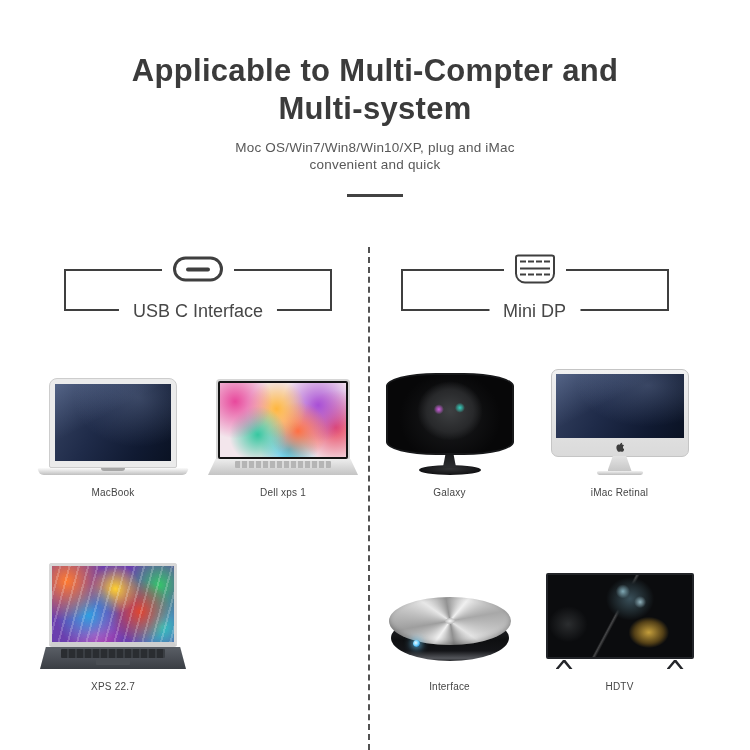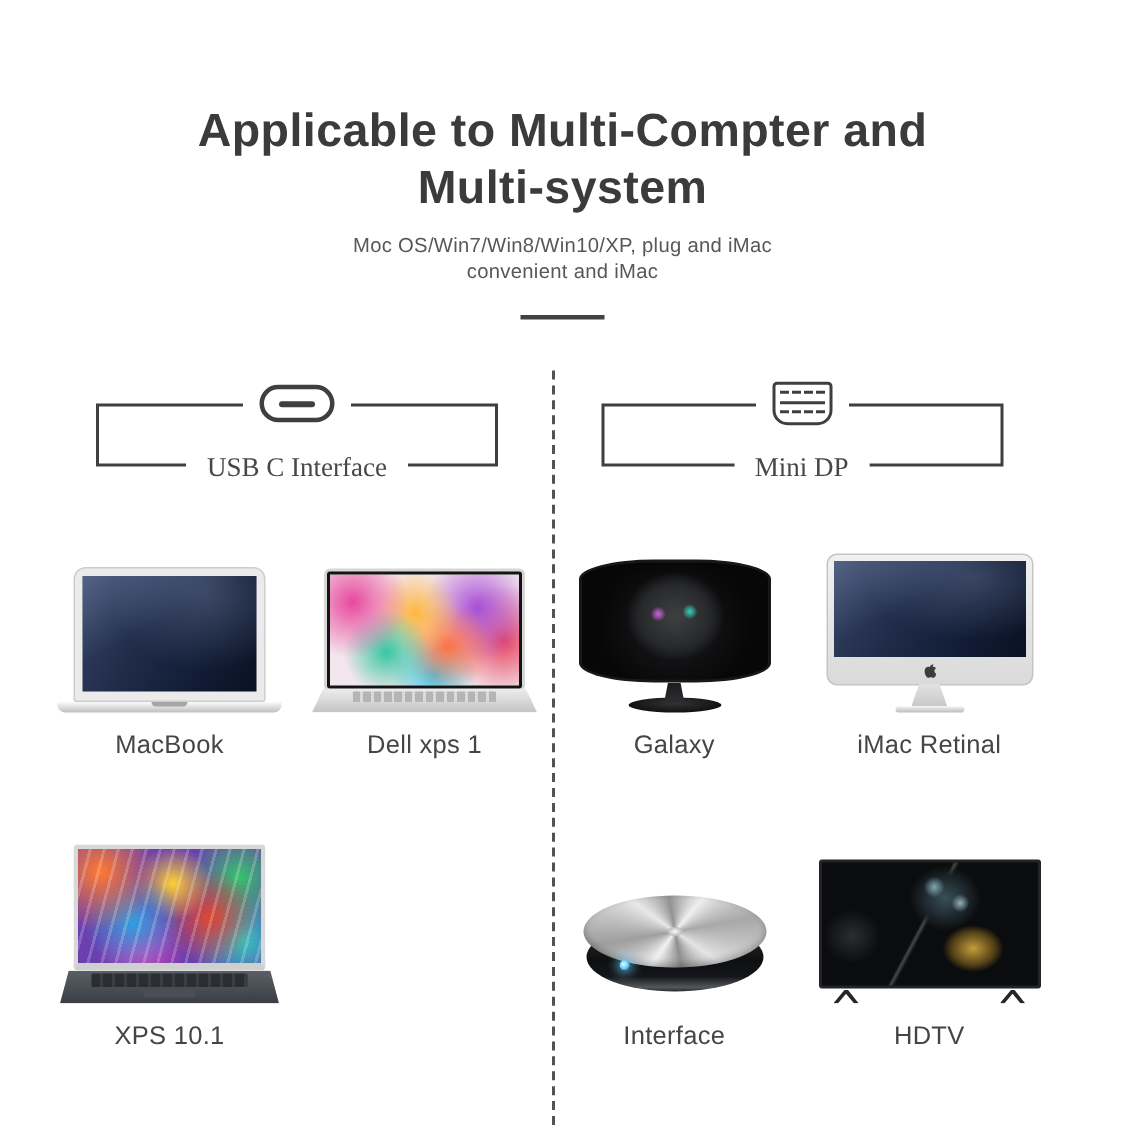--- a/index.html
+++ b/index.html
@@ -1,53 +1,53 @@
 <!DOCTYPE html>
 <html><head>
 <meta charset="utf-8">
 <style>
   html,body{margin:0;padding:0;background:#fff;}
   .page{position:relative;width:750px;height:750px;background:#ffffff;overflow:hidden;
         font-family:"Liberation Sans", sans-serif;color:#3c3c3c;}
 
   
-  .header{text-align:center;padding-top:68px;}
+  .header{text-align:center;padding-top:52px;}
   .title{font-size:31px;line-height:38px;font-weight:bold;color:#3b3b3b;letter-spacing:.3px;}
   .subtitle{margin-top:11px;font-size:13.5px;line-height:17px;color:#585858;letter-spacing:.2px;}
   .h-divider{width:56px;height:3px;background:#424242;margin:21px auto 0;}
 
   
   .content{position:absolute;left:0;top:245px;width:750px;height:505px;}
   .v-divider{position:absolute;left:368px;top:2px;height:503px;width:0;border-left:2px dashed #525252;}
   .half{position:absolute;top:0;height:100%;box-sizing:border-box;}
   .half-left{left:0;width:370px;padding-left:26px;}
   .half-right{left:361px;width:375px;padding-right:28px;}
 
   
-  .bracket{position:relative;width:264px;height:38px;margin:24px auto 0;border:2px solid #3f3f3f;font-family:Liberation Serif, serif;}
+  .bracket{position:relative;width:264px;height:38px;margin:24px auto 0;border:2px solid #3f3f3f;}
   .conn-anchor{position:absolute;left:50%;top:-2px;transform:translate(-50%,-50%);
                background:#fff;padding:0 11px;line-height:0;}
   .label-anchor{position:absolute;left:50%;bottom:-2px;transform:translate(-50%,50%);
                 background:#fff;padding:0 14px;font-size:18px;line-height:24px;color:#474747;white-space:nowrap;}
 
   .usbc-icon{width:44px;height:19px;border:3px solid #3f3f3f;border-radius:13px;
              display:inline-flex;align-items:center;justify-content:center;background:#fff;}
   .usbc-bar{width:24px;height:4px;background:#3f3f3f;border-radius:2px;}
 
   .mdp-icon{position:relative;display:inline-block;width:40px;height:29px;background:#fff;
             border:2px solid #3f3f3f;border-radius:3px 3px 10px 10px;box-sizing:border-box;}
   .mdp-row{position:absolute;left:3px;right:3px;border-top:2px dashed #3f3f3f;}
   .mdp-r1{top:4px;} .mdp-r2{top:11px;border-top:2px solid #3f3f3f;} .mdp-r3{top:17px;}
 
   
   .grid{width:340px;margin:50px auto 0;display:grid;grid-template-columns:170px 170px;
         grid-template-rows:142px 142px;row-gap:52px;}
   .cell{display:flex;flex-direction:column;align-items:center;justify-content:flex-end;}
   .photo{flex:1;display:flex;align-items:flex-end;justify-content:center;width:100%;}
-  .dlabel{margin-top:12px;height:16px;font-size:17px;color:#454545;letter-spacing:.2px;}
+  .dlabel{margin-top:12px;height:16px;font-size:10px;color:#454545;letter-spacing:.2px;}
 
   .dev{display:flex;flex-direction:column;align-items:center;}
 
   
   .navy{background:
     radial-gradient(ellipse at 72% 18%, rgba(150,168,205,.28), transparent 55%),
     linear-gradient(152deg, rgba(132,152,192,.38) 0%, transparent 42%),
     linear-gradient(118deg,#364362 0%,#1f2b49 40%,#101a32 75%,#0a1223 100%);}
 
   
@@ -176,21 +176,21 @@
 
 <div class="page">
 
   <div class="header">
     <div class="title">
       <span style="display:block">Applicable to Multi-Compter and</span>
       <span style="display:block">Multi-system</span>
     </div>
     <div class="subtitle">
       <span style="display:block">Moc OS/Win7/Win8/Win10/XP, plug and iMac</span>
-      <span style="display:block">convenient and iMac</span>
+      <span style="display:block">convenient and quick</span>
     </div>
     <div class="h-divider"></div>
   </div>
 
   <div class="content">
     <div class="v-divider"></div>
 
     <section class="half half-left">
       <div class="bracket">
         <span class="conn-anchor">
@@ -230,21 +230,21 @@
         <div class="cell">
           <div class="photo">
             <div class="dev">
               <div class="xps-screen"></div>
               <div class="xps-deck">
                 <div class="xps-kb"></div>
                 <div class="xps-tp"></div>
               </div>
             </div>
           </div>
-          <div class="dlabel">XPS 10.1</div>
+          <div class="dlabel">XPS 22.7</div>
         </div>
 
 
       </div>
     </section>
 
     <section class="half half-right">
       <div class="bracket">
         <span class="conn-anchor">
           <span class="mdp-icon">

